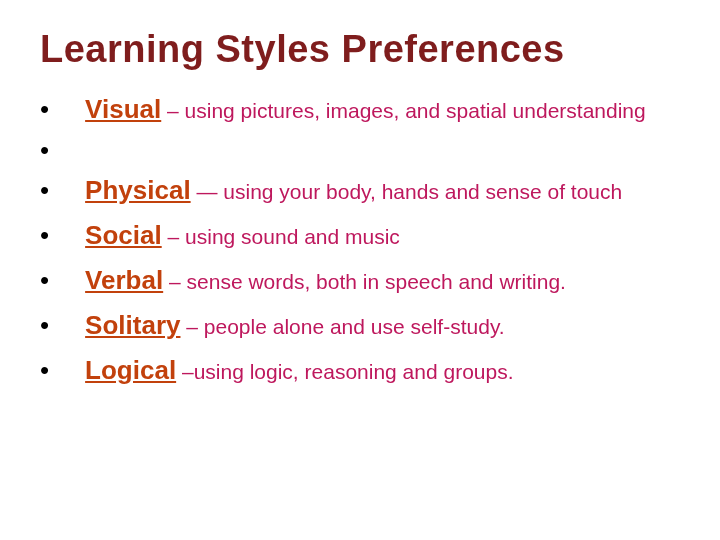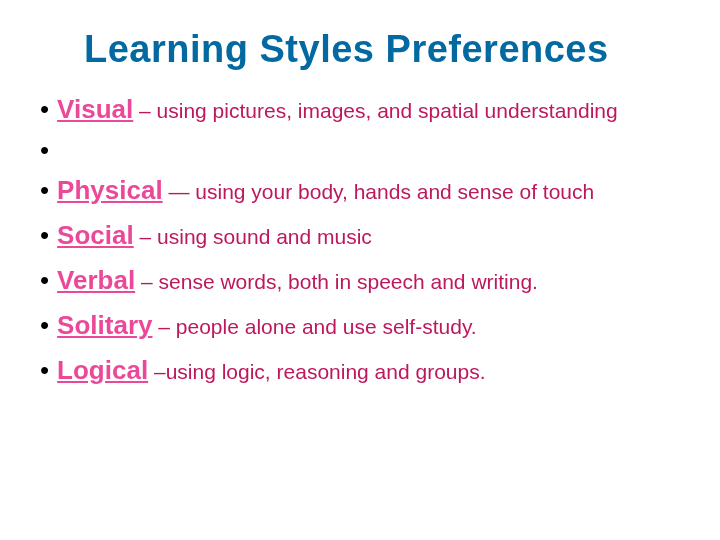--- a/index.html
+++ b/index.html
@@ -20,24 +20,23 @@
       width: 720px;
       height: 540px;
       padding: 28px 40px 20px 40px;
       display: flex;
       flex-direction: column;
     }
 
     .main-title {
       font-size: 38px;
       font-weight: bold;
-      color: #0369a1;
+      color: #7f1d1d;
       margin-bottom: 18px;
       letter-spacing: 0.5px;
-      margin-left: 44px;
     }
 
     .items-list {
       list-style: none;
       display: flex;
       flex-direction: column;
       gap: 4px;
     }
 
     .list-item {
@@ -57,21 +56,22 @@
 
     .item-content {
       font-size: 16px;
       color: #000000;
     }
 
     .item-key {
       font-size: 26px;
       font-weight: bold;
       text-decoration: underline;
-      color: #ec4899;
+      color: #c2410c;
+      margin-left: 28px;
     }
 
     .item-desc {
       font-size: 21px;
       color: #be185d;
       font-weight: normal;
     }
   </style>
 </head>
 <body>

